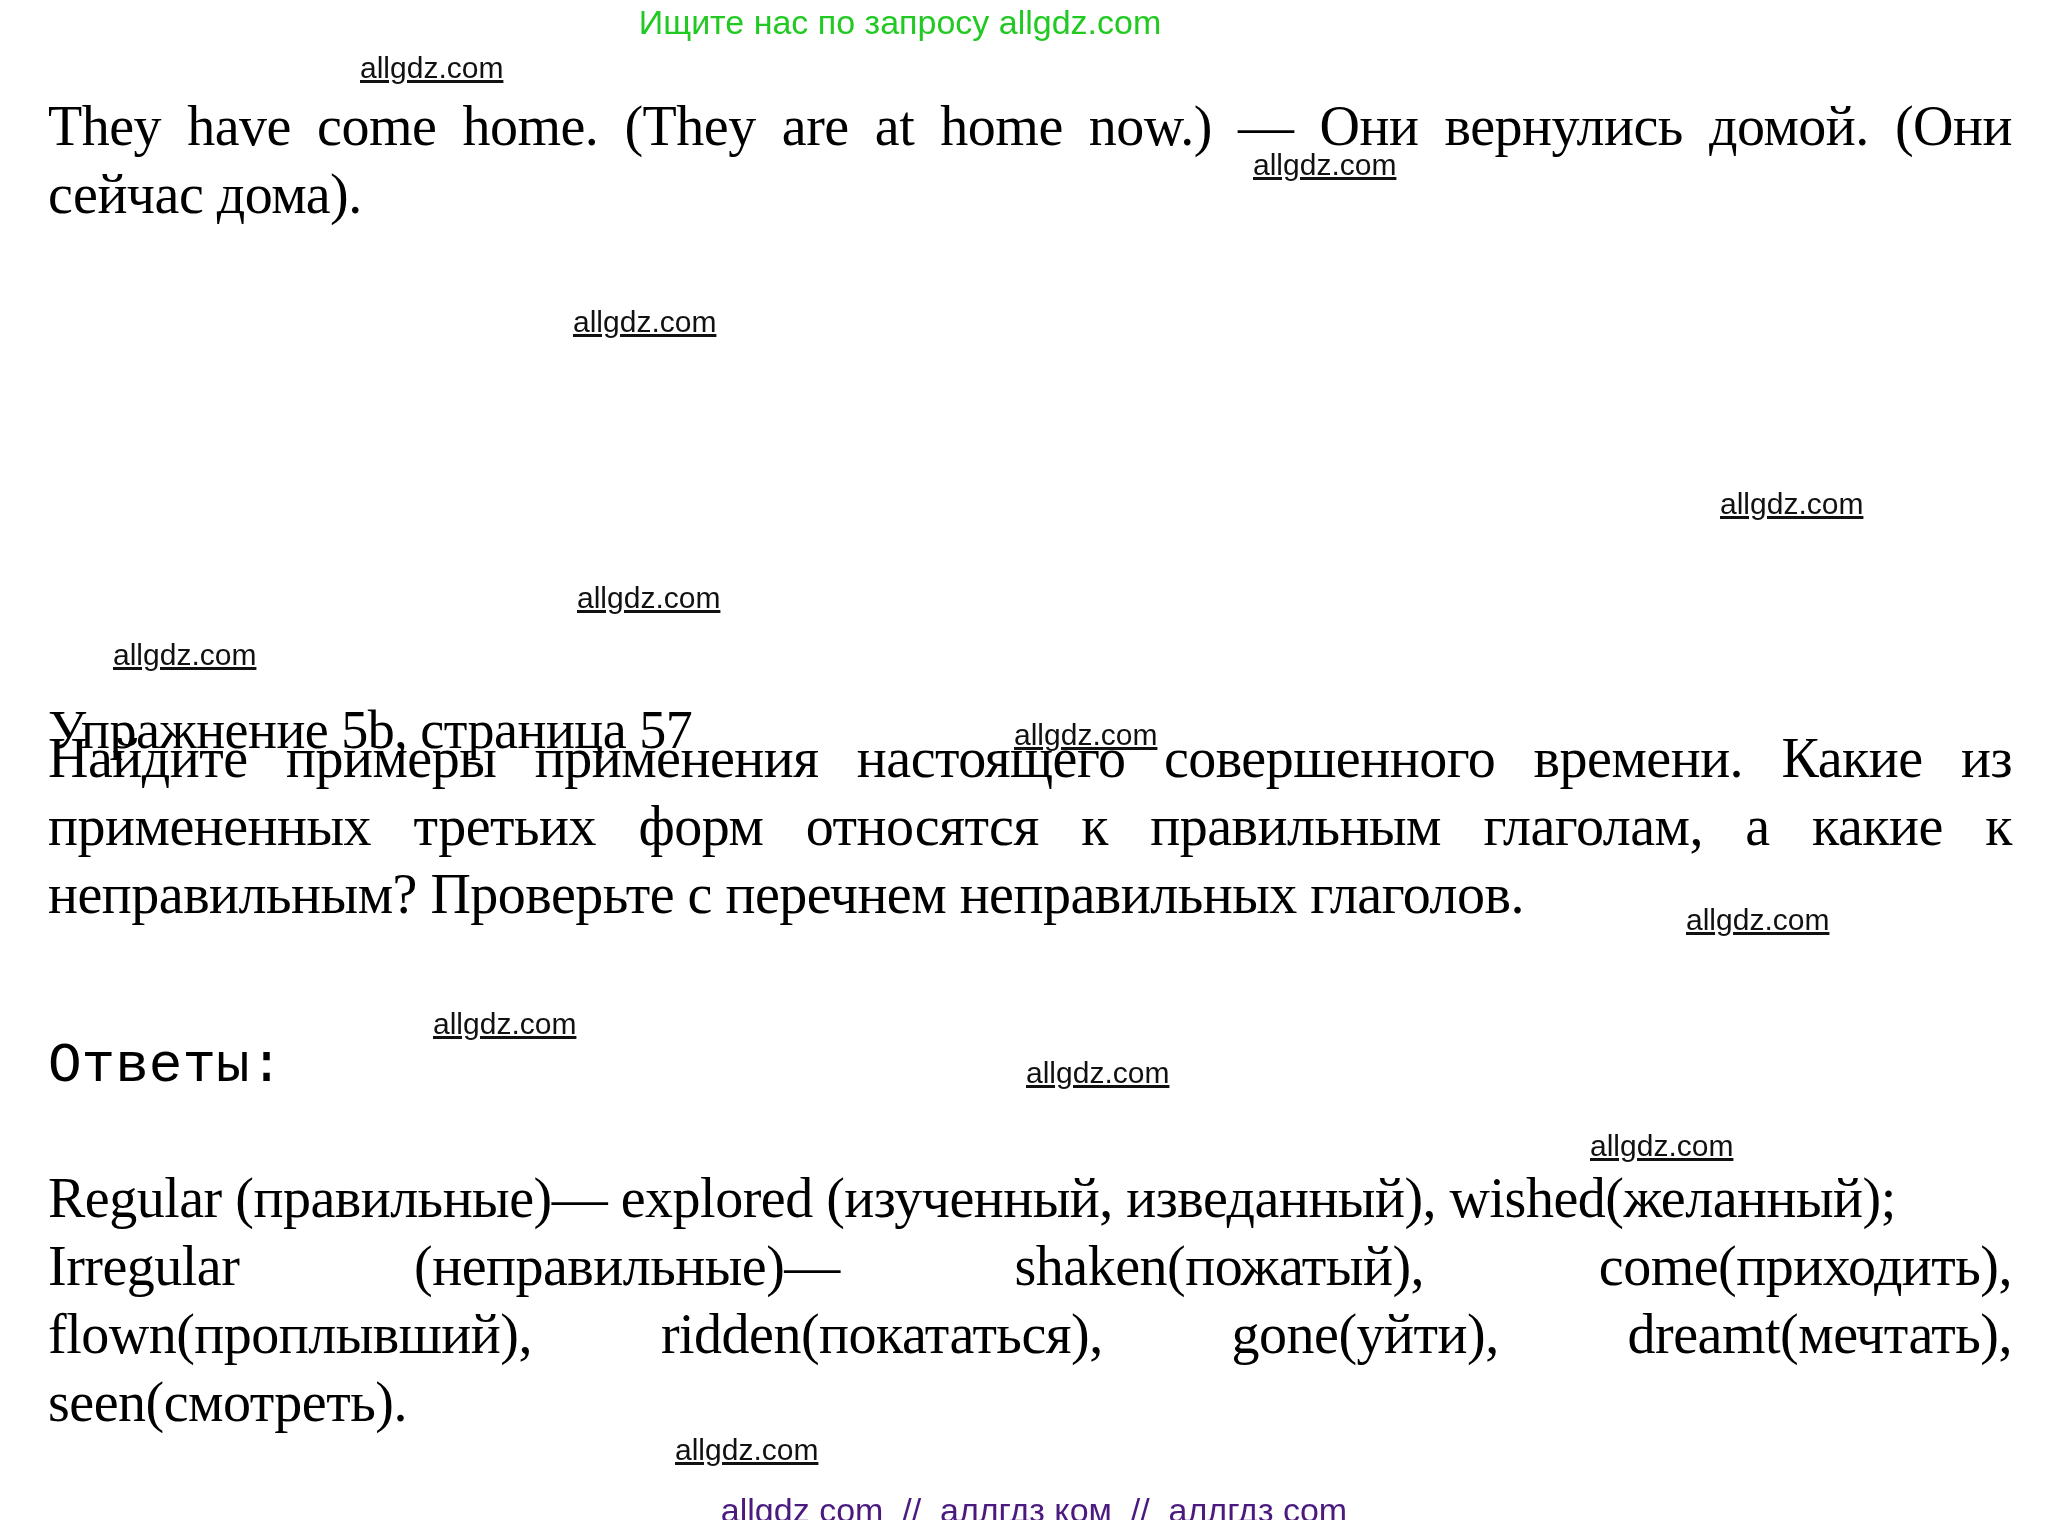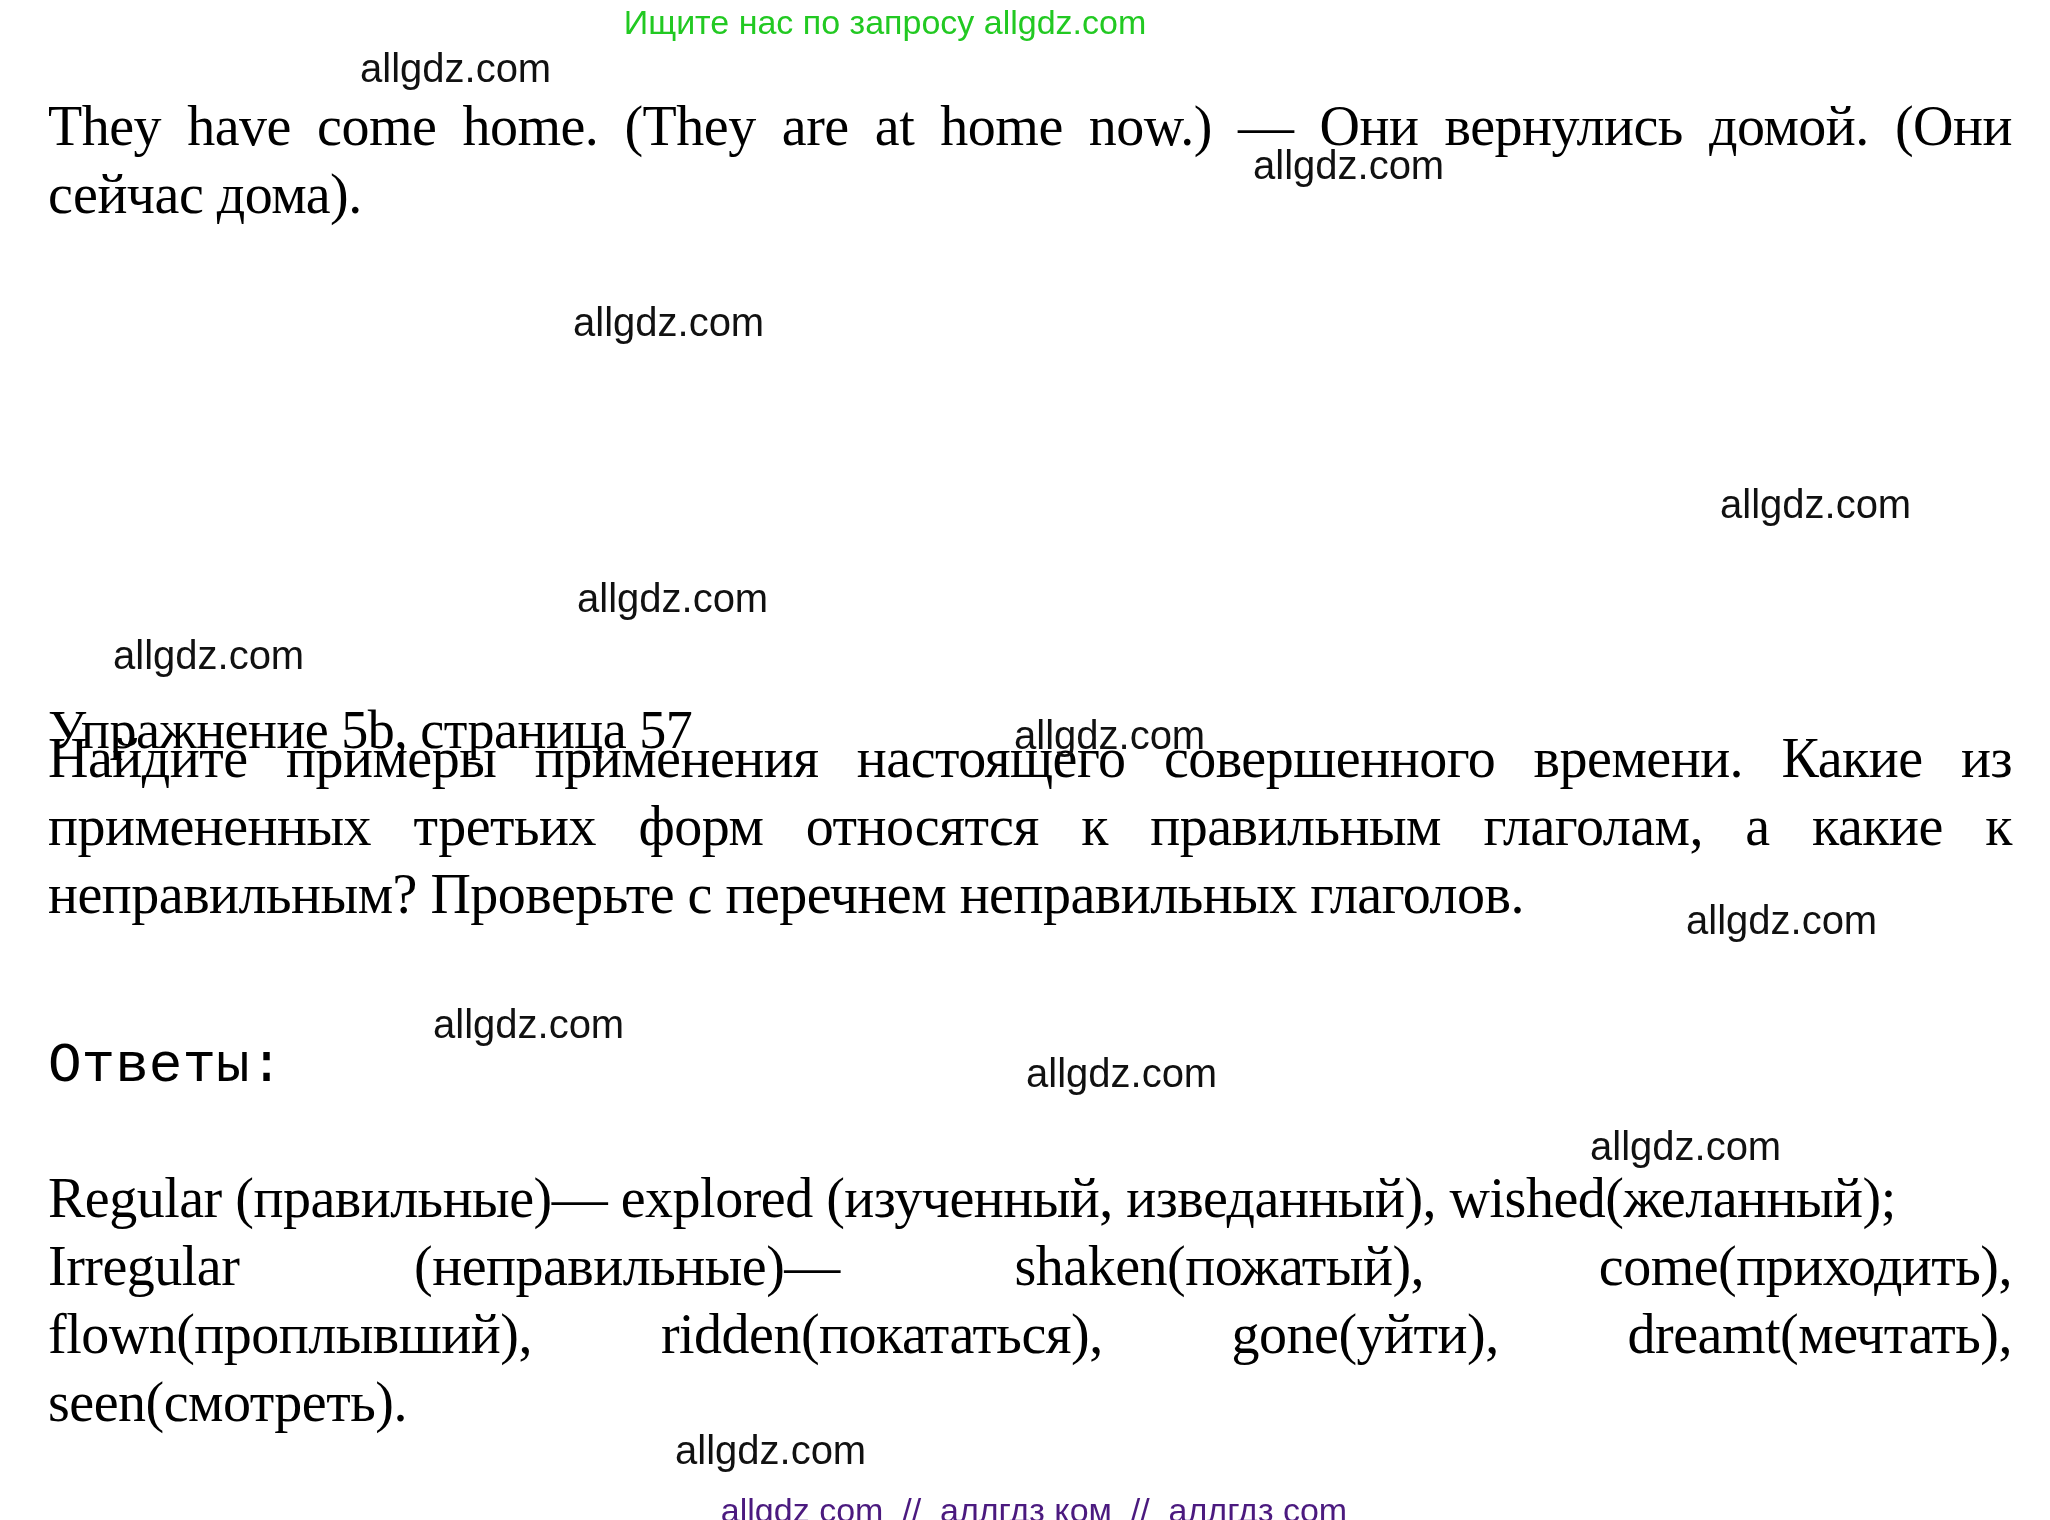--- a/index.html
+++ b/index.html
@@ -1,18 +1,18 @@
 <!DOCTYPE html>
 <html><head>
 <meta charset="utf-8">
 <style>
   html, body { margin: 0; padding: 0; background: #ffffff; }
   body { width: 2050px; height: 1520px; position: relative; overflow: hidden; }
   .top-banner {
-    position: absolute; left: 0; width: 1752px; top: 0; text-align: center;
+    position: absolute; left: 15px; width: 1752px; top: 0; text-align: center;
     font-family: "Liberation Sans", sans-serif; font-size: 34px; line-height: 44px;
     color: #22c922; padding-left: 18px; box-sizing: border-box;
   }
   .footer-banner {
     position: absolute; left: 0; width: 2050px; top: 1488px; text-align: center;
     font-family: "Liberation Sans", sans-serif; font-size: 34px; line-height: 44px;
     color: #4b1a7f; white-space: pre; padding-left: 18px; box-sizing: border-box;
   }
   .block {
     position: absolute; left: 48px; width: 1964px;
@@ -24,21 +24,21 @@
     position: absolute; left: 48px; top: 696px;
     font-family: "Liberation Serif", serif; font-size: 54px; line-height: 68px;
     font-weight: normal; color: #000; letter-spacing: -0.5px;
   }
   .answers-label {
     position: absolute; left: 48px; top: 1032px;
     font-family: Liberation Mono, monospace; font-size: 56px; line-height: 68px; color: #000; text-align: center;
   }
   .wm {
     position: absolute; font-family: "Liberation Sans", sans-serif;
-    font-size: 40px; line-height: 36px; color: #111; white-space: nowrap;
+    font-size: 30px; line-height: 36px; color: #111; white-space: nowrap; text-decoration: underline;
   }
 </style>
 </head>
 <body>
 
 <div class="top-banner">Ищите нас по запросу allgdz.com</div>
 
 <div class="block" style="top:92px;">
   <p>They have come home. (They are at home now.) — Они вернулись домой. (Они сейчас дома).</p>
 </div>

